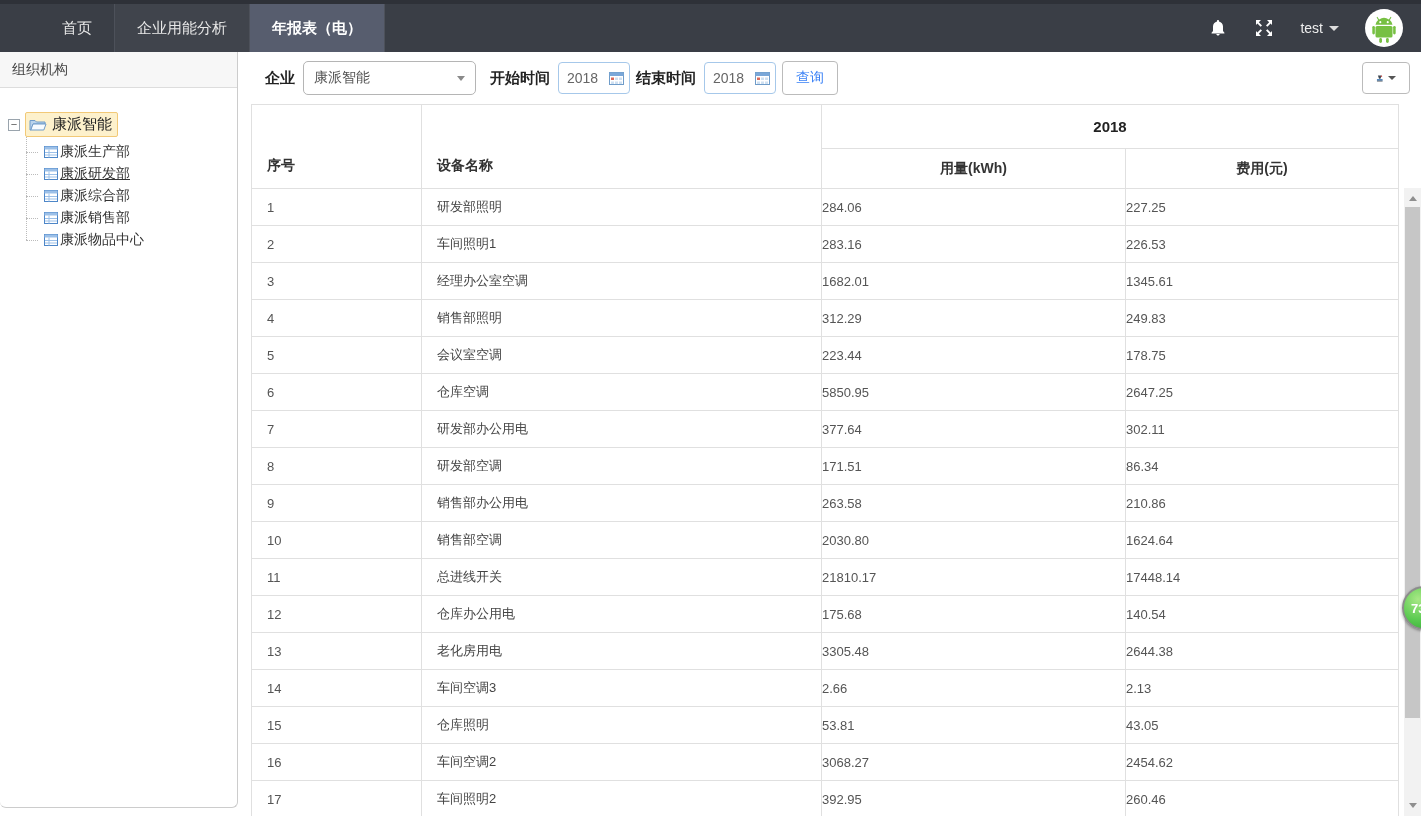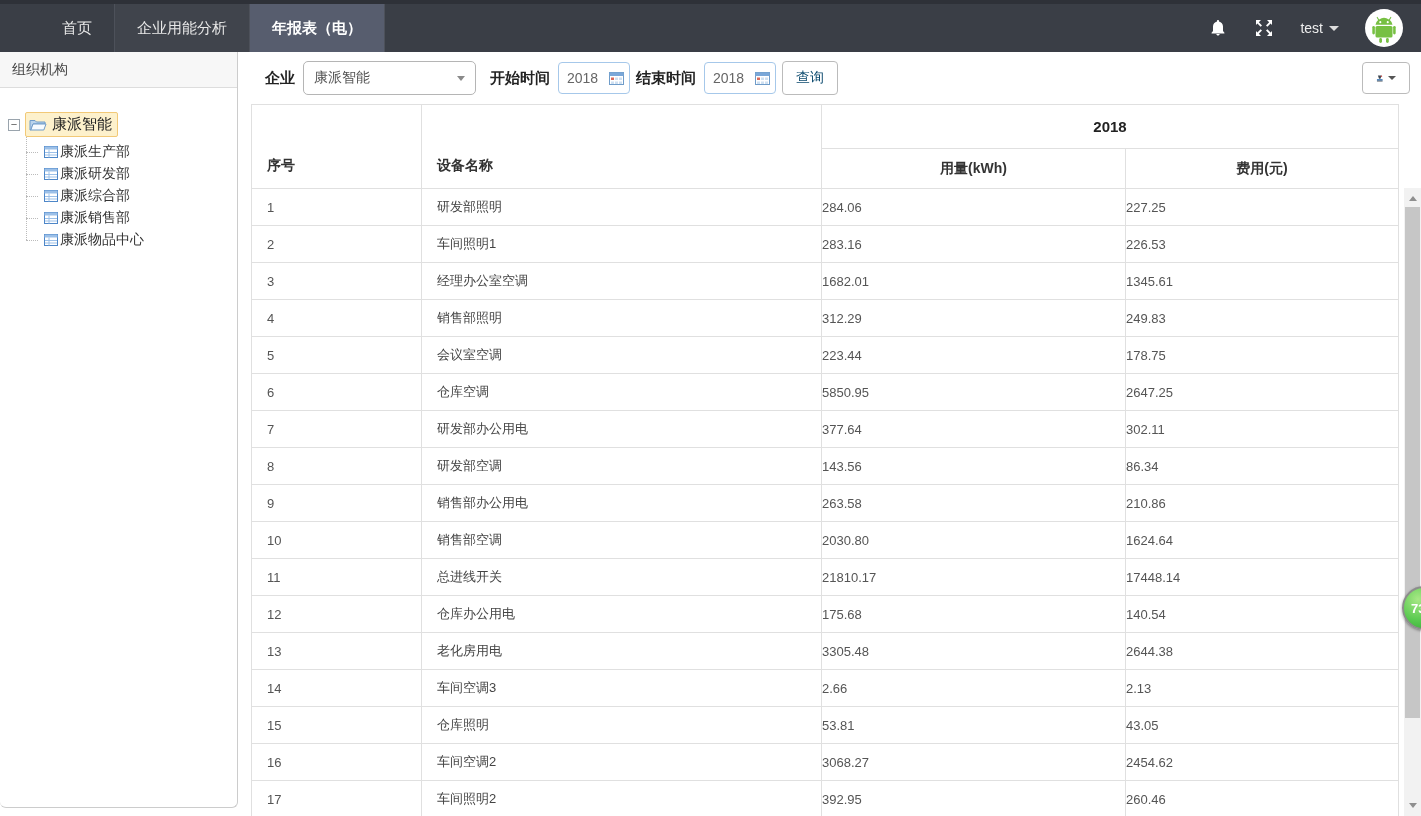--- a/index.html
+++ b/index.html
@@ -37,37 +37,37 @@
   .root-node { display:inline-flex; align-items:center; gap:5px; background:#fdf1cc;
                border:1px solid #f2c977; border-radius:2px; padding:2px 5px 2px 3px; cursor:pointer; }
   .root-label { font-size:15px; color:#222; }
   .tree-children { margin-left:36px; margin-top:4px; position:relative; }
   .tree-children::before { content:""; position:absolute; left:-18px; top:-4px; bottom:11px;
                            border-left:1px dotted #bbb; }
   .tree-child { display:flex; align-items:center; gap:2px; height:22px; position:relative; cursor:pointer; }
   .tree-child::before { content:""; position:absolute; left:-18px; top:11px; width:12px;
                         border-top:1px dotted #bbb; }
   .child-label { font-size:14px; color:#333; }
-  .child-label.underline { }
+  .child-label.underline { text-decoration:underline; }
 
   
   .main { position:absolute; left:239px; top:52px; width:1182px; height:537px; background:#fff; }
   .toolbar { height:52px; display:flex; align-items:center; padding-left:26px; font-size:15px; }
   .tb-label { font-weight:bold; color:#222; margin-right:8px; white-space:nowrap; }
   .select { width:173px; height:34px; border:1px solid #b5b5b5; border-radius:5px;
             display:flex; align-items:center; padding:0 10px; font-size:14px; color:#555;
             margin-right:14px; cursor:pointer; background:#fff; }
   .select .sel-caret { margin-left:auto; width:0; height:0; border-left:4px solid transparent;
                        border-right:4px solid transparent; border-top:5px solid #8a8a8a; }
   .date-input { width:72px; height:32px; border:1px solid #a6c8ea; border-radius:4px;
                 display:flex; align-items:center; padding:0 5px 0 8px; font-size:14px; color:#666;
                 margin-right:6px; background:#fff; cursor:text; }
   .date-input .num { flex:1; }
   .btn { height:34px; padding:0 13px; border:1px solid #bbb; border-radius:4px; background:#fff;
-         font-size:14px; color:#0c4a6e; cursor:pointer; display:flex; align-items:center; }
+         font-size:14px; color:#3b82f6; cursor:pointer; display:flex; align-items:center; }
   .btn-export { margin-left:auto; margin-right:11px; width:48px; height:32px; justify-content:center; gap:4px; }
   .exp-caret { width:0; height:0; border-left:4px solid transparent; border-right:4px solid transparent;
                border-top:4px solid #555; }
 
   
   .table-wrap { margin-left:12px; width:1147px; }
   table { border-collapse:collapse; width:1147px; table-layout:fixed; }
   col.c1{width:170px} col.c2{width:400px} col.c3{width:304px} col.c4{width:273px}
   th,td { border:1px solid #e0e0e0; background:#fff; }
   th { font-size:14px; color:#333; font-weight:bold; }
@@ -296,21 +296,21 @@
           </tr>
           <tr>
             <td class="idx">7</td>
             <td class="dev">研发部办公用电</td>
             <td class="num">377.64</td>
             <td class="num">302.11</td>
           </tr>
           <tr>
             <td class="idx">8</td>
             <td class="dev">研发部空调</td>
-            <td class="num">143.56</td>
+            <td class="num">171.51</td>
             <td class="num">86.34</td>
           </tr>
           <tr>
             <td class="idx">9</td>
             <td class="dev">销售部办公用电</td>
             <td class="num">263.58</td>
             <td class="num">210.86</td>
           </tr>
           <tr>
             <td class="idx">10</td>

